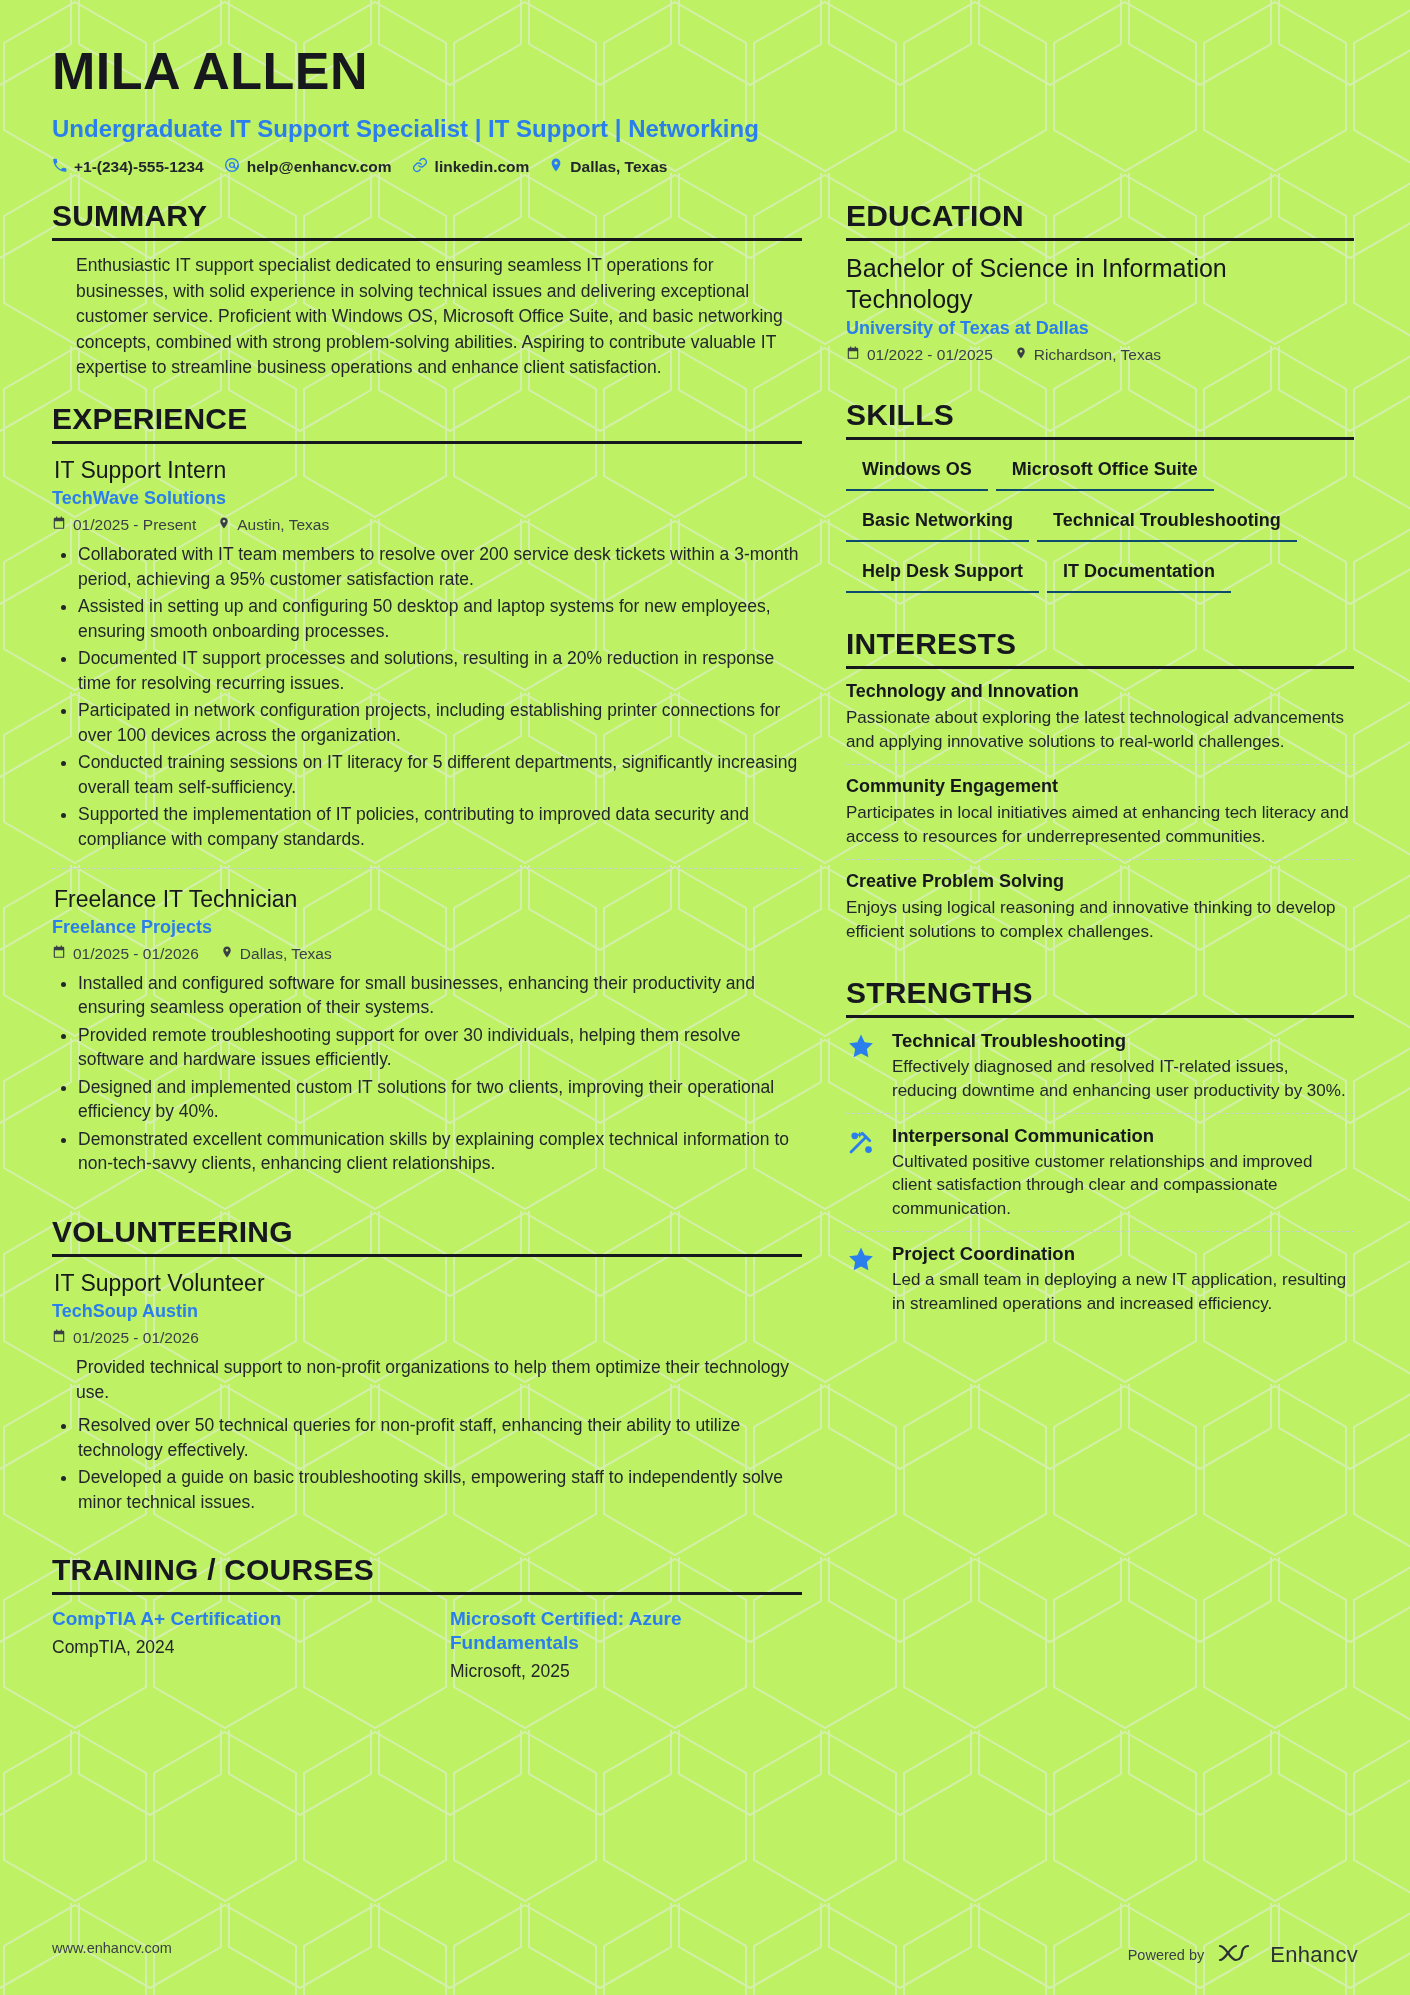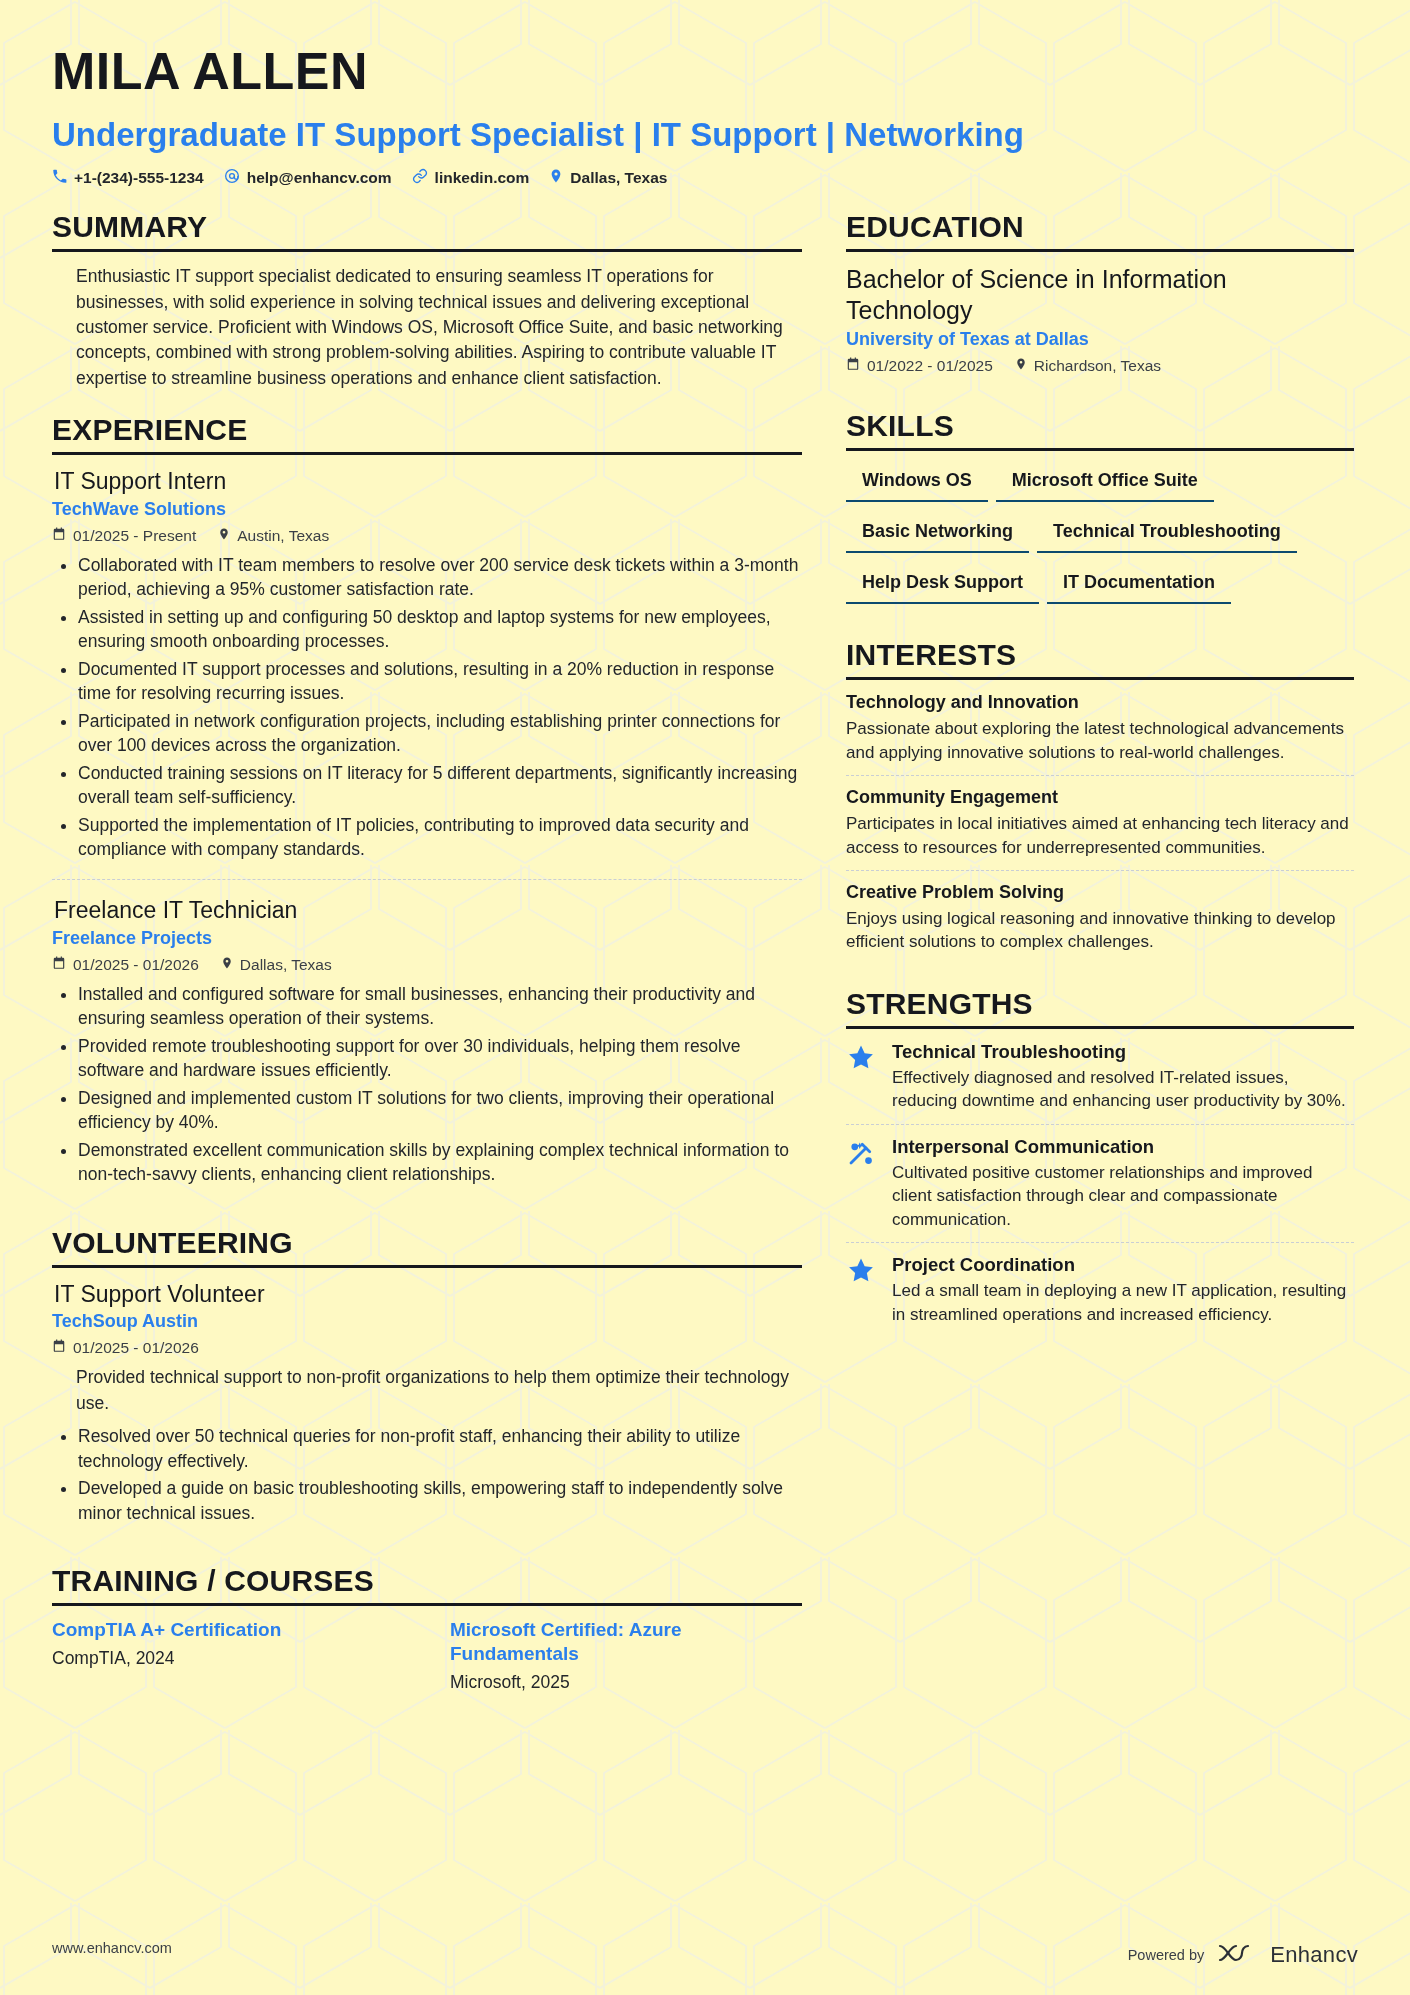--- a/index.html
+++ b/index.html
@@ -9,42 +9,42 @@
     background:#ffffff;
     font-family:"Liberation Sans", sans-serif;
     color:#1a1a1a;
     position:relative;
     overflow:hidden;
   }
   .page {
     position:relative;
     width:1410px; height:1995px;
     padding:44px 52px 0 52px;
-    background:#fef9c3;
+    background:#bef264;
   }
   
   .hexbg {
     position:absolute; inset:0;
     z-index:0;
     pointer-events:none;
     opacity:.5;
   }
   .content { position:relative; z-index:2; }
 
   
   .name {
     font-size:52px;
     font-weight:bold;
     letter-spacing:.5px;
     line-height:1.05;
     margin:0 0 6px 0;
     color:#16181d;
   }
   .headline {
-    font-size:33px;
+    font-size:24px;
     font-weight:bold;
     color:#2a7fec;
     margin:16px 0 14px 0;
     line-height:1.2;
   }
   .contacts {
     display:flex;
     flex-wrap:wrap;
     align-items:center;
     gap:20px;

